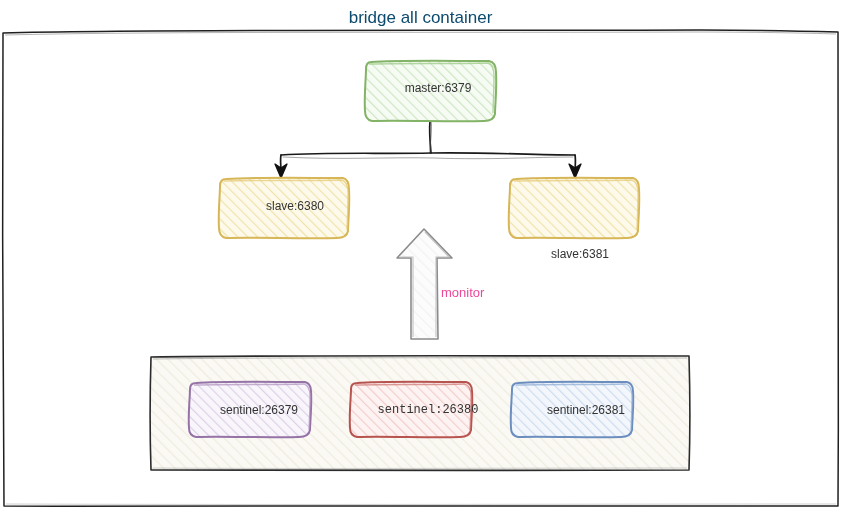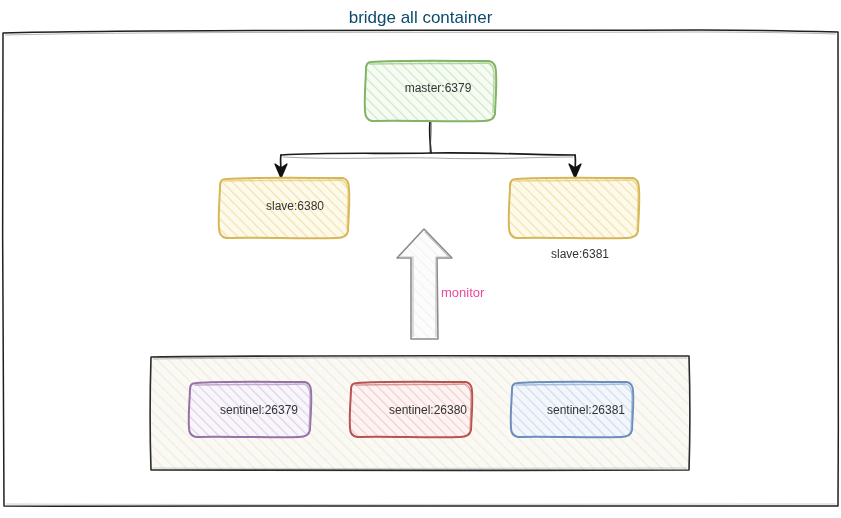--- a/index.html
+++ b/index.html
@@ -49,21 +49,21 @@
     color: #0c4a6e;
   }
   .node-label {
     font-size: 12px;
     padding-left: 8px;
   }
   .node-label.master   { left: 365px; top: 82px;  width: 130px; }
   .node-label.slave-a  { left: 213px; top: 200px; width: 148px; }
   .node-label.slave-b  { left: 508px; top: 200px; width: 128px; margin-top: 48px; }
   .node-label.sent-a   { left: 190px; top: 404px; width: 122px; }
-  .node-label.sent-b   { left: 350px; top: 404px; width: 140px; }
+  .node-label.sent-b   { left: 350px; top: 404px; width: 140px; font-family: Liberation Mono, monospace; }
   .node-label.sent-c   { left: 512px; top: 404px; width: 132px; }
   .edge-label {
     left: 441px;
     top: 286px;
     width: 80px;
     text-align: left;
     font-size: 13px;
     color: #ec4899;
   }
 </style>

